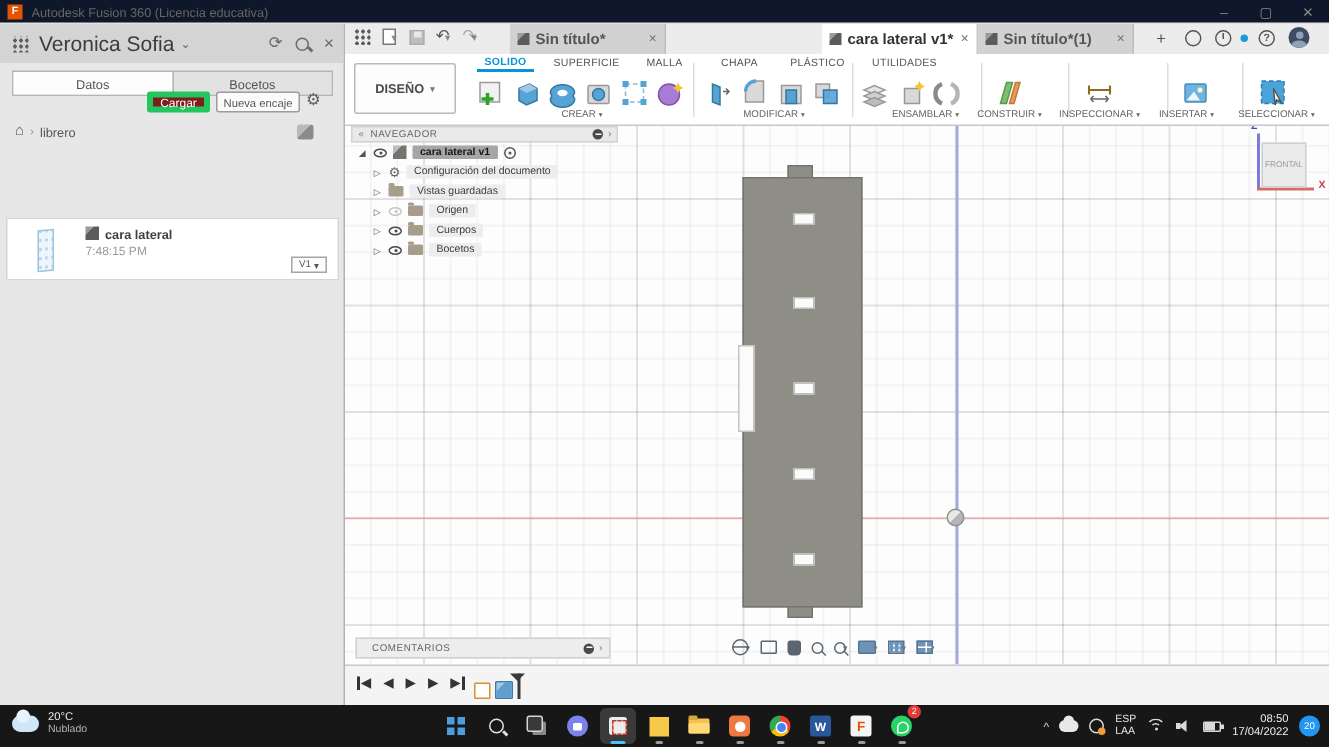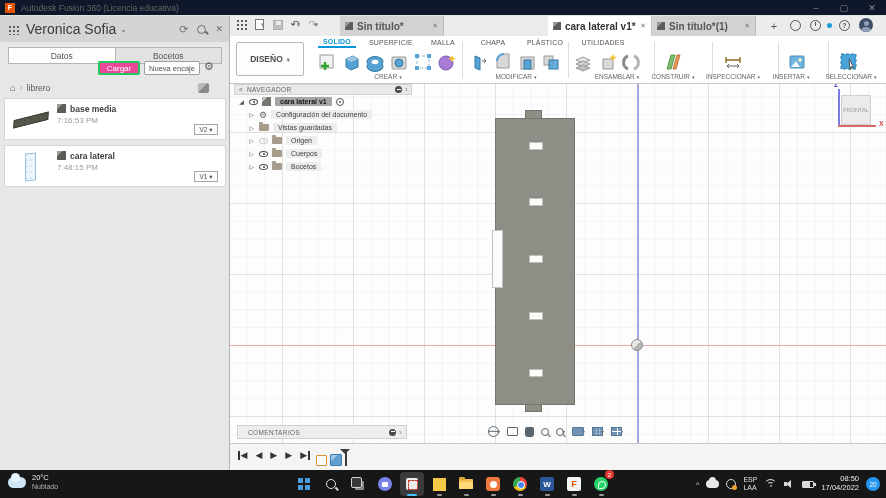--- a/index.html
+++ b/index.html
@@ -22,21 +22,21 @@
   .user-name { margin-left:7px; font-size:14px; color:#3c3c3c; }
   .user-caret { margin-left:4px; color:#666; font-size:8px; }
   .user-icos { margin-left:auto; margin-right:6px; display:flex; align-items:center; gap:9px; }
   .glyph-ico { color:#6b6b6b; font-size:11px; line-height:1; }
   .mag { width:9px; height:9px; border:1.4px solid #6b6b6b; border-radius:50%; position:relative; }
   .mag::after { content:""; position:absolute; width:4px; height:1.5px; background:#6b6b6b; transform:rotate(45deg); right:-4px; bottom:-1px; }
   .seg-tabs { position:absolute; left:8px; top:31px; width:214px; height:17px; display:flex; border:1px solid #b5b5b5; background:#e2e2e2; }
   .seg-tab { flex:1; display:flex; align-items:center; justify-content:center; font-size:8.5px; color:#555; }
   .seg-tab.active { background:#fdfdfd; }
   .seg-tab.inactive { background:#e2e2e2; border-left:1px solid #b5b5b5; }
-  .btn-cargar { position:absolute; left:98px; top:45px; width:42px; height:14px; background:#ec4899; color:#fff; border:2px solid #22c55e; border-radius:2px; display:flex; align-items:center; justify-content:center; font-size:8px; }
+  .btn-cargar { position:absolute; left:98px; top:45px; width:42px; height:14px; background:#7f1d1d; color:#fff; border:4px solid #22c55e; border-radius:2px; display:flex; align-items:center; justify-content:center; font-size:8px; }
   .btn-nueva { position:absolute; left:144px; top:45px; width:56px; height:14px; background:#fbfbfb; color:#555; border:1px solid #9c9c9c; border-radius:2px; display:flex; align-items:center; justify-content:center; font-size:7.5px; }
   .panel-gear { position:absolute; left:204px; top:44px; font-size:11px; color:#5f5f5f; }
   .crumb { position:absolute; left:10px; top:66px; display:flex; align-items:center; gap:4px; }
   .crumb-home { font-size:10px; color:#555; }
   .crumb-sep { color:#999; font-size:8px; }
   .crumb-label { font-size:8.5px; color:#555; }
   .collection-ico { position:absolute; left:198px; top:67px; width:11px; height:10px; background:linear-gradient(135deg,#b9b9b9 0 45%,#8b8b8b 45% 100%); border-radius:2px; }
   .file-card { position:absolute; left:4px; width:222px; height:42px; background:#fff; border:1px solid #d6d6d6; }
   .thumb-wrap { position:absolute; left:3px; top:3px; width:45px; height:35px; display:flex; align-items:center; justify-content:center; }
   .thumb-base { width:36px; height:8px; background:#56564a; border:1px solid #3d3d35; transform:rotate(-14deg) skewX(-18deg); background-image:radial-gradient(#2f2f28 0.8px, transparent 1px); background-size:7px 4px; }
@@ -240,32 +240,20 @@
     <div class="btn-nueva">Nueva encaje</div>
     <span class="panel-gear">⚙</span>
 
     <div class="crumb">
       <span class="crumb-home">⌂</span>
       <span class="crumb-sep">›</span>
       <span class="crumb-label">librero</span>
     </div>
     <span class="collection-ico"></span>
 
-    <div class="file-card" style="top:82px;">
-      <div class="thumb-wrap">
-          <div class="thumb-base"></div>
-        </div>
-      <span class="cube-ico dark file-cube"></span>
-      <span class="file-name">base media</span>
-      <span class="file-time">7:16:53 PM</span>
-      <span class="ver-chip">
-        <span>V2</span>
-          <span>▾</span>
-      </span>
-    </div>
 
     <div class="file-card" style="top:129px;">
       <div class="thumb-wrap">
           <div class="thumb-lateral"></div>
         </div>
       <span class="cube-ico dark file-cube"></span>
       <span class="file-name">cara lateral</span>
       <span class="file-time">7:48:15 PM</span>
       <span class="ver-chip">
         <span>V1</span>

